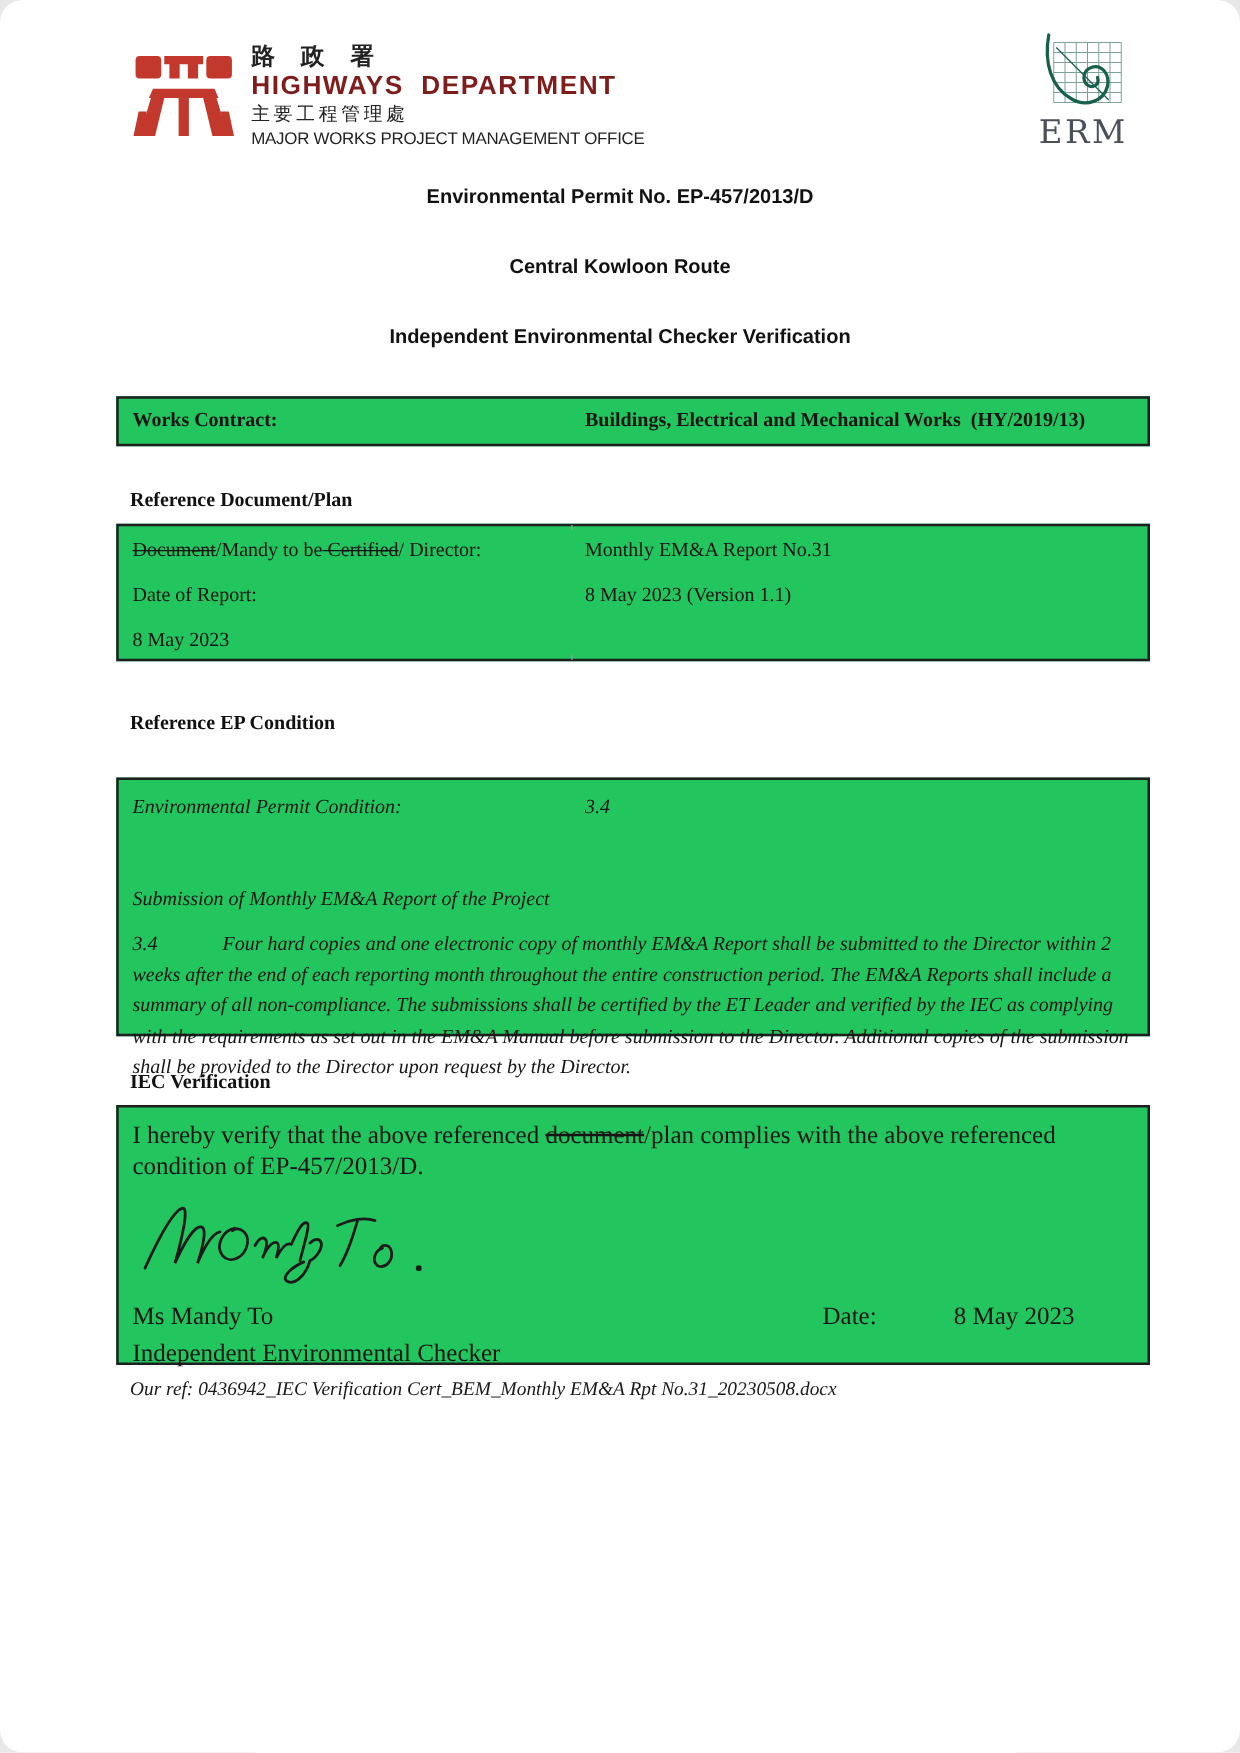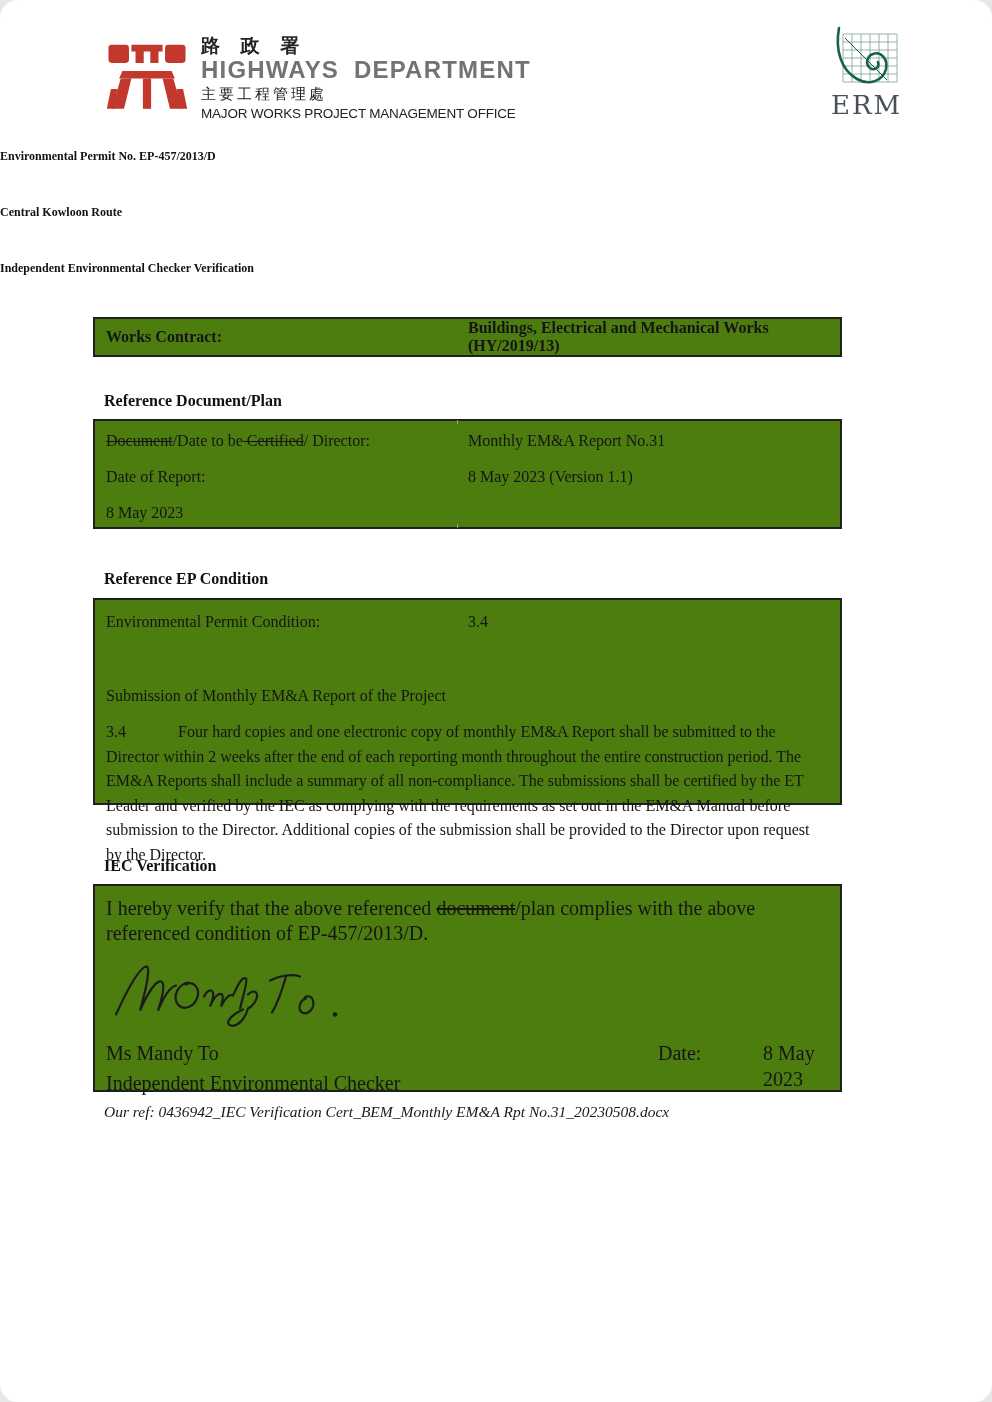--- a/index.html
+++ b/index.html
@@ -10,43 +10,43 @@
     background:#ffffff;
     font-family:"Liberation Serif", serif;
     color:#151515;
     overflow:hidden;
     border-radius:18px;
   }
   
   .hyd-logo{position:absolute;left:106px;top:36px;width:82px;height:80px;}
   .hdr-text{position:absolute;left:201px;top:36px;line-height:1;}
   .cn1{font-family:"DejaVu Sans", sans-serif;font-weight:bold;font-size:19px;letter-spacing:7px;color:#222;}
-  .en1{font-family:"Liberation Sans", sans-serif;font-weight:bold;font-size:24px;letter-spacing:1.2px;word-spacing:7px;color:#737373;margin-top:3px;}
+  .en1{font-family:"Liberation Sans", sans-serif;font-weight:bold;font-size:21px;letter-spacing:1.2px;word-spacing:7px;color:#7f1d1d;margin-top:3px;}
   .cn2{font-family:"DejaVu Sans", sans-serif;font-size:15px;letter-spacing:3px;color:#222;margin-top:5px;}
   .en2{font-family:"Liberation Sans", sans-serif;font-size:13.5px;letter-spacing:-0.2px;color:#222;margin-top:5px;}
   .erm{position:absolute;left:831px;top:26px;width:70px;text-align:center;}
   .erm-word{font-family:"DejaVu Serif", serif;font-size:26px;letter-spacing:2px;color:#4A5058;margin-top:-2px;}
   
-  .title{position:absolute;left:0;width:100%;text-align:left;
-         font-family:Liberation Serif, serif;font-weight:bold;font-size:12px;color:#111;}
+  .title{position:absolute;left:0;width:100%;text-align:center;
+         font-family:Liberation Sans, sans-serif;font-weight:bold;font-size:16px;color:#111;}
   .t1{top:149px;} .t2{top:205px;} .t3{top:261px;}
   
-  .box{position:absolute;left:93px;width:749px;border:2px solid #1f1f1f;box-sizing:border-box;background:#4d7c0f;}
+  .box{position:absolute;left:93px;width:827px;border:2px solid #1f1f1f;box-sizing:border-box;background:#22c55e;}
   .sec-h{position:absolute;left:104px;font-weight:bold;font-size:16px;color:#111;}
   .box1{top:317px;height:40px;display:flex;align-items:center;padding:0 11px;font-weight:bold;font-size:16px;}
   .col-label{flex:0 0 362px;}
   .col-value{flex:1;white-space:pre-wrap;}
   .h2{top:392px;}
   .box2{top:419px;height:110px;padding:7px 11px;}
   .row{display:flex;line-height:26px;margin-bottom:10px;font-size:16px;}
   .strike{text-decoration:line-through;}
   .tick{position:absolute;left:362px;width:1px;height:4px;background:#9a9a9a;}
   .tick-t{top:-1px;} .tick-b{bottom:-1px;}
   .h3{top:570px;}
-  .box3{top:598px;height:207px;padding:9px 11px;font-size:16px;}
+  .box3{top:622px;height:207px;padding:9px 11px;font-size:16px;font-style:italic;}
   .ep-sub{line-height:26px;margin-bottom:11px;margin-top:48px;}
   .clause{line-height:24.5px;text-align:left;}
   .clause-no{display:inline-block;width:72px;}
   .h4{top:857px;}
   .box4{top:884px;height:208px;padding:10px 11px;font-size:20px;}
   .statement{line-height:25px;}
   .sig-wrap{margin:6px 0 0 4px;height:76px;}
   .sign-row{position:relative;margin-top:12px;height:26px;line-height:26px;}
   .signer-name{position:absolute;left:0;}
   .date-label{position:absolute;left:552px;}
@@ -99,21 +99,21 @@
   <div class="box box1">
     <span class="col-label">Works Contract:</span>
     <span class="col-value">Buildings, Electrical and Mechanical Works  (HY/2019/13)</span>
   </div>
 
   <div class="sec-h h2">Reference Document/Plan</div>
   <div class="box box2">
     <span class="tick tick-t"></span>
     <span class="tick tick-b"></span>
     <div class="row">
-      <span class="col-label"><span class="strike">Document</span><span>/Date to be</span><span class="strike"> Certified</span><span>/ Director:</span></span>
+      <span class="col-label"><span class="strike">Document</span><span>/Mandy to be</span><span class="strike"> Certified</span><span>/ Director:</span></span>
       <span class="col-value">Monthly EM&amp;A Report No.31</span>
     </div>
     <div class="row">
       <span class="col-label">Date of Report:</span>
       <span class="col-value">8 May 2023 (Version 1.1)</span>
     </div>
     <div class="row">
       <span class="col-value">8 May 2023</span>
     </div>
   </div>

